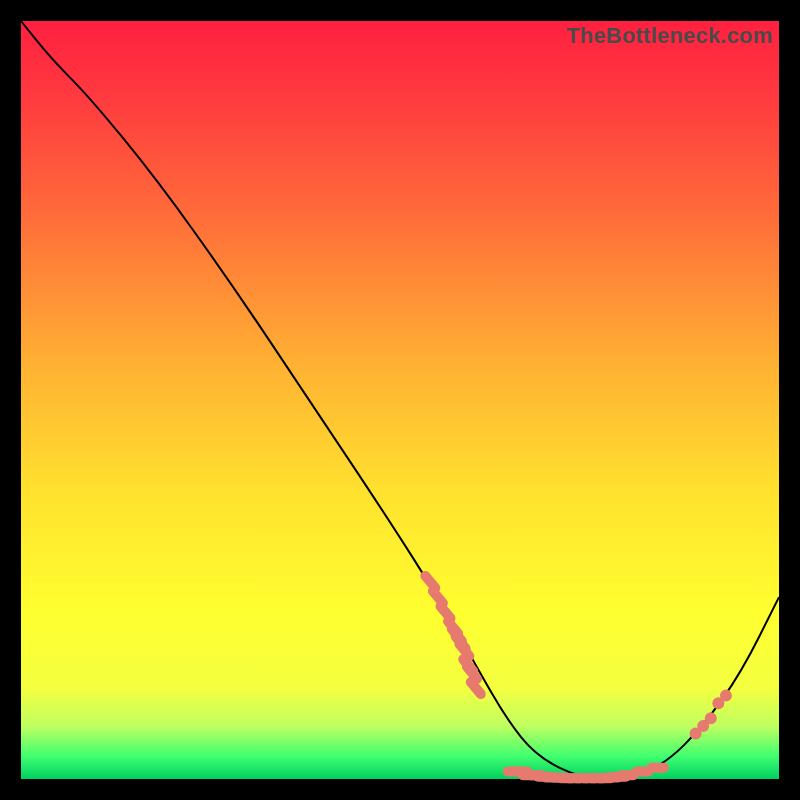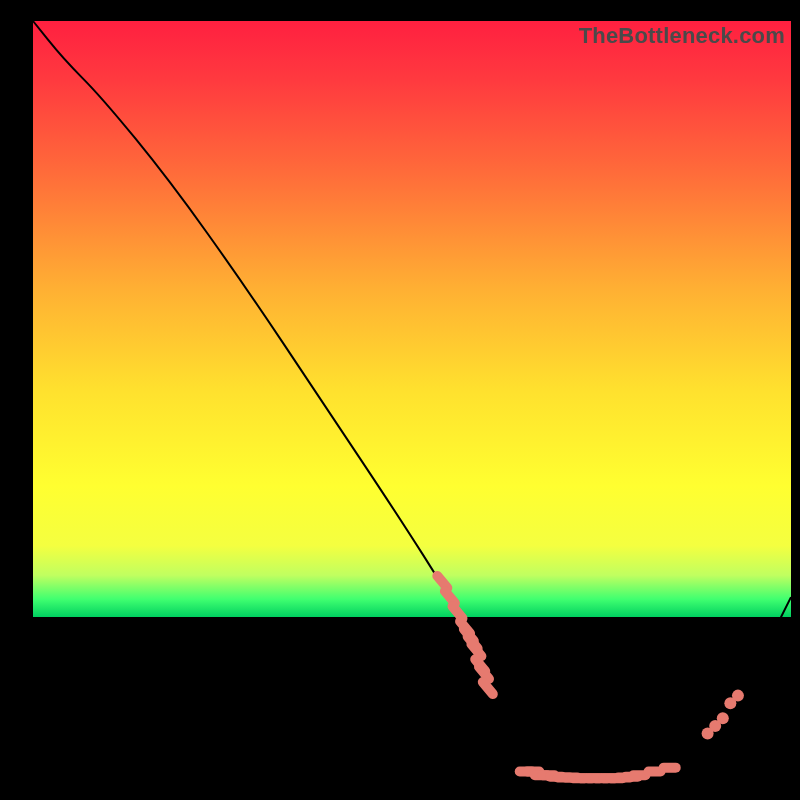--- a/index.html
+++ b/index.html
@@ -6,24 +6,24 @@
     margin: 0;
     padding: 0;
     width: 800px;
     height: 800px;
     background: #000;
     overflow: hidden;
     font-family: Arial, Helvetica, sans-serif;
   }
   .frame {
     position: absolute;
-    left: 33px;
+    left: 21px;
     top: 21px;
     width: 758px;
-    height: 596px;
+    height: 758px;
     background: linear-gradient(to bottom,
       #ff2040 0%,
       #ff3a3f 10%,
       #ff6a3a 25%,
       #ffb033 45%,
       #ffe12e 62%,
       #ffff30 78%,
       #f4ff40 88%,
       #c0ff60 93%,
       #40ff70 97%,

